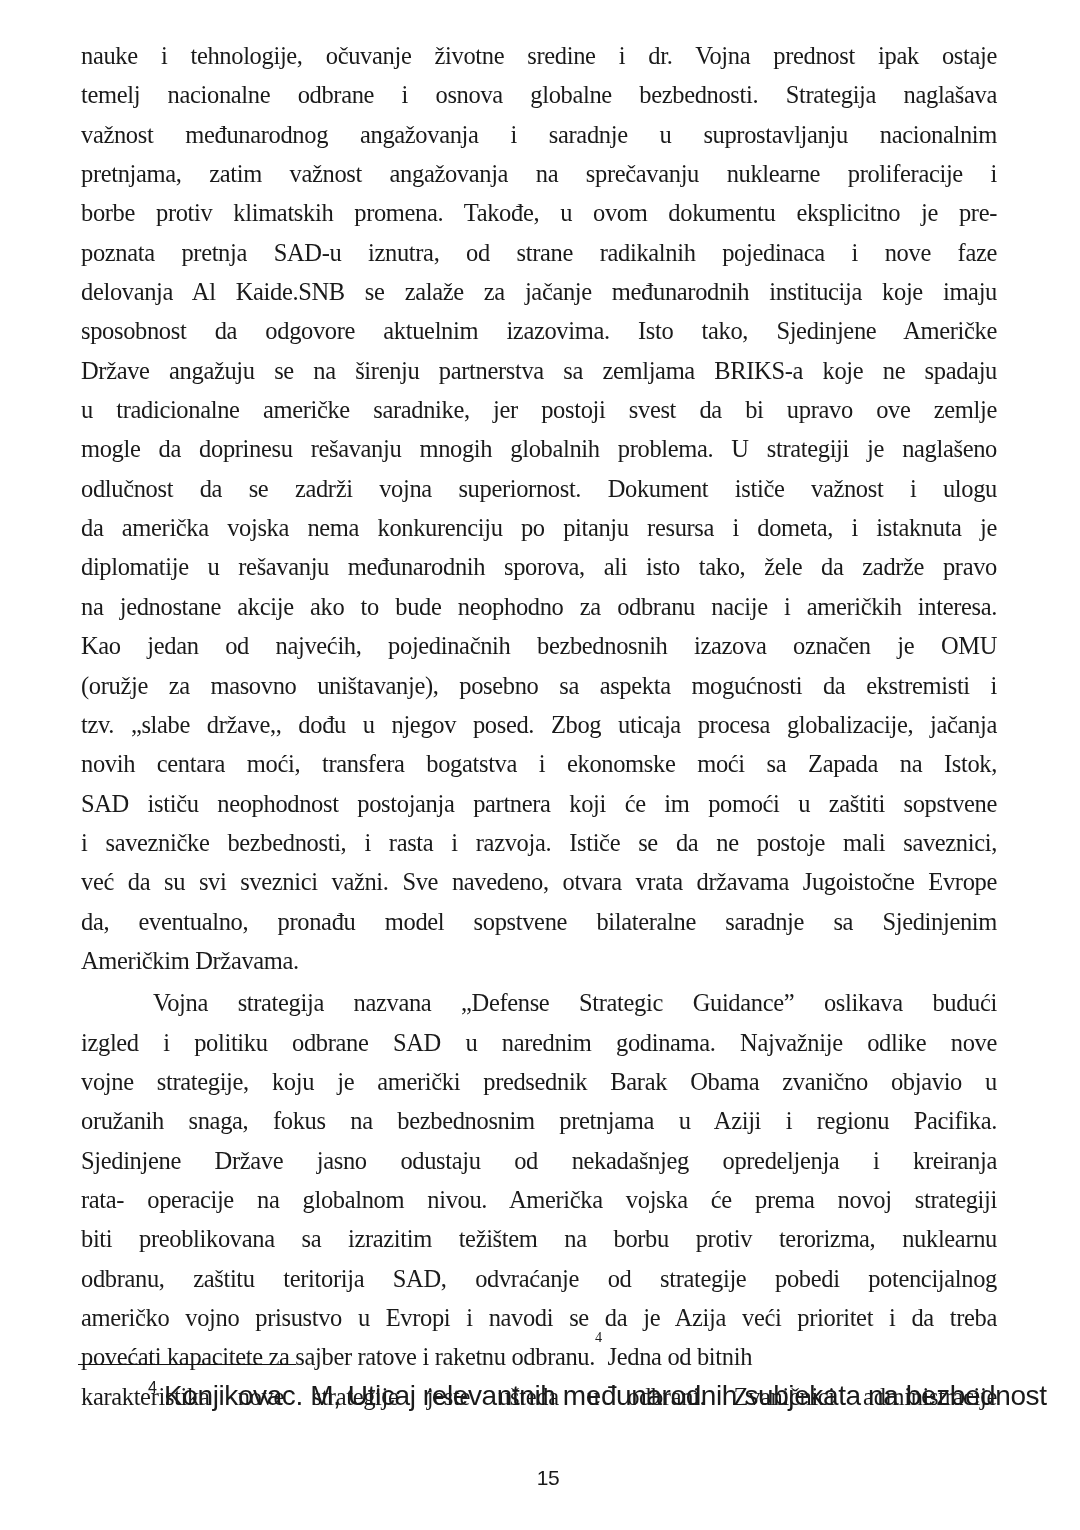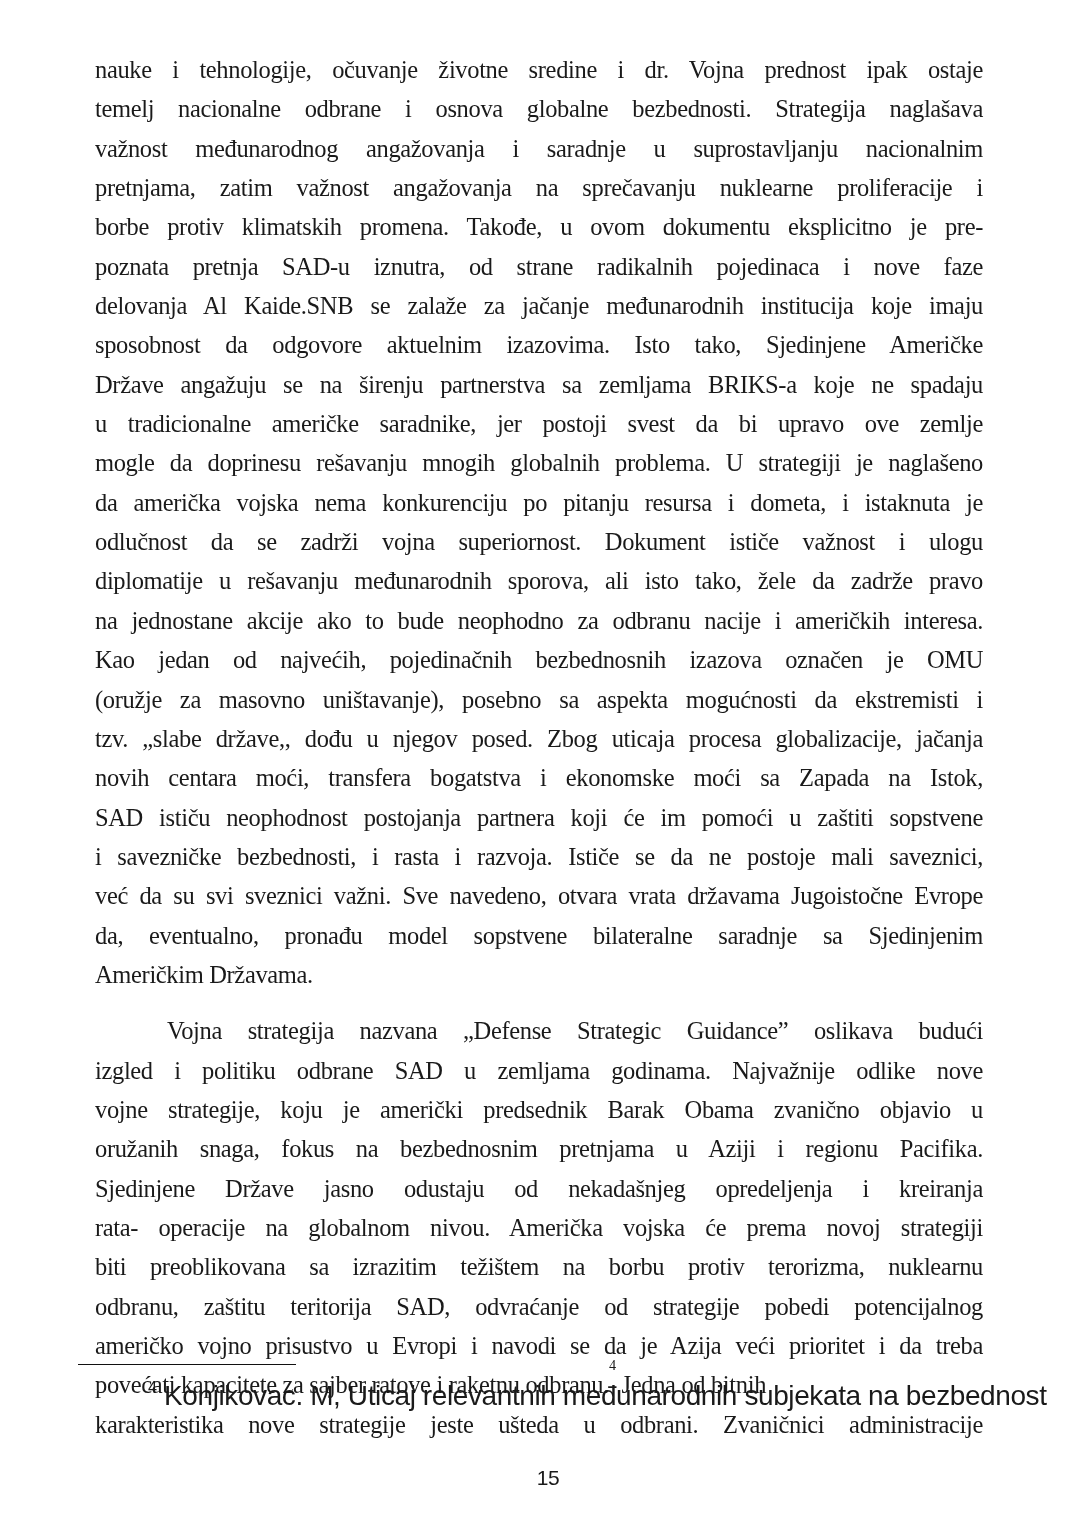--- a/index.html
+++ b/index.html
@@ -6,21 +6,21 @@
   body { width: 1080px; height: 1530px; position: relative; overflow: hidden; color: #1a1a1a; }
   .page { position: absolute; left: 0; top: 0; width: 1080px; height: 1530px; }
   .body-text {
     position: absolute; left: 78px; top: 33px; width: 922px;
     font-family: "Liberation Serif", serif;
     font-size: 24.5px;
     line-height: 39.35px;
     text-align: justify;
     letter-spacing: -0.35px;
   }
-  .body-text p { margin: 17px; }
+  .body-text p { margin: 3px; }
   .body-text .line { display: block; text-align: justify; text-align-last: justify; white-space: nowrap; overflow: visible; }
   .body-text .line.last { text-align-last: left; }
   .body-text .indent { padding-left: 72px; }
   .fn-rule {
     position: absolute; left: 78px; top: 1364px; width: 218px; height: 0;
     border-top: 1.5px solid #111;
   }
   .footnote {
     position: absolute; left: 78px; top: 1378px; width: 908px;
     font-family: "Liberation Sans", sans-serif;
@@ -47,37 +47,37 @@
         <span class="line">temelj nacionalne odbrane i osnova globalne bezbednosti. Strategija naglašava</span>
         <span class="line">važnost međunarodnog angažovanja i saradnje u suprostavljanju nacionalnim</span>
         <span class="line">pretnjama, zatim važnost angažovanja na sprečavanju nuklearne proliferacije i</span>
         <span class="line">borbe protiv klimatskih promena. Takođe, u ovom dokumentu eksplicitno je pre-</span>
         <span class="line">poznata pretnja SAD-u iznutra, od strane radikalnih pojedinaca i nove faze</span>
         <span class="line">delovanja Al Kaide.SNB se zalaže za jačanje međunarodnih institucija koje imaju</span>
         <span class="line">sposobnost da odgovore aktuelnim izazovima. Isto tako, Sjedinjene Američke</span>
         <span class="line">Države angažuju se na širenju partnerstva sa zemljama BRIKS-a koje ne spadaju</span>
         <span class="line">u tradicionalne američke saradnike, jer postoji svest da bi upravo ove zemlje</span>
         <span class="line">mogle da doprinesu rešavanju mnogih globalnih problema. U strategiji je naglašeno</span>
+        <span class="line">odlučnost da se zadrži vojna superiornost. Dokument ističe važnost i ulogu</span>
         <span class="line">da američka vojska nema konkurenciju po pitanju resursa i dometa, i istaknuta je</span>
-        <span class="line">odlučnost da se zadrži vojna superiornost. Dokument ističe važnost i ulogu</span>
         <span class="line">diplomatije u rešavanju međunarodnih sporova, ali isto tako, žele da zadrže pravo</span>
         <span class="line">na jednostane akcije ako to bude neophodno za odbranu nacije i američkih interesa.</span>
         <span class="line">Kao jedan od najvećih, pojedinačnih bezbednosnih izazova označen je OMU</span>
         <span class="line">(oružje za masovno uništavanje), posebno sa aspekta mogućnosti da ekstremisti i</span>
         <span class="line">tzv. „slabe države,, dođu u njegov posed. Zbog uticaja procesa globalizacije, jačanja</span>
         <span class="line">novih centara moći, transfera bogatstva i ekonomske moći sa Zapada na Istok,</span>
         <span class="line">SAD ističu neophodnost postojanja partnera koji će im pomoći u zaštiti sopstvene</span>
         <span class="line">i savezničke bezbednosti, i rasta i razvoja. Ističe se da ne postoje mali saveznici,</span>
         <span class="line">već da su svi sveznici važni. Sve navedeno, otvara vrata državama Jugoistočne Evrope</span>
         <span class="line">da, eventualno, pronađu model sopstvene bilateralne saradnje sa Sjedinjenim</span>
         <span class="line last">Američkim Državama.</span>
       </p>
     <p id="p2">
         <span class="line indent">Vojna strategija nazvana „Defense Strategic Guidance” oslikava budući</span>
-        <span class="line">izgled i politiku odbrane SAD u zemljama godinama. Najvažnije odlike nove</span>
+        <span class="line">izgled i politiku odbrane SAD u narednim godinama. Najvažnije odlike nove</span>
         <span class="line">vojne strategije, koju je američki predsednik Barak Obama zvanično objavio u</span>
         <span class="line">oružanih snaga, fokus na bezbednosnim pretnjama u Aziji i regionu Pacifika.</span>
         <span class="line">Sjedinjene Države jasno odustaju od nekadašnjeg opredeljenja i kreiranja</span>
         <span class="line">rata- operacije na globalnom nivou. Američka vojska će prema novoj strategiji</span>
         <span class="line">biti preoblikovana sa izrazitim težištem na borbu protiv terorizma, nuklearnu</span>
         <span class="line">odbranu, zaštitu teritorija SAD, odvraćanje od strategije pobedi potencijalnog</span>
         <span class="line">američko vojno prisustvo u Evropi i navodi se da je Azija veći prioritet i da treba</span>
         <span class="line" style="display: flex; justify-content: flex-start;">
           <span>povećati kapacitete za sajber ratove i raketnu odbranu.</span>
           <sup>4</sup>

